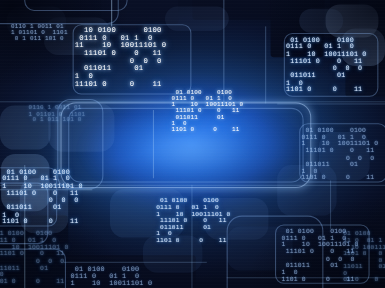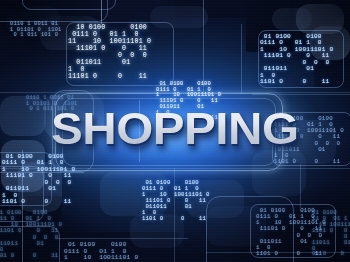--- a/index.html
+++ b/index.html
@@ -231,21 +231,18 @@
 01 0    0   11</div>
 
   <div class="bin dim" style="left:10px;top:22px;font-size:5.4px;">0110 1 0011 01
 1 01101 0  1101
  0 1 011 101 0</div>
 
   <div class="bin faint" style="left:26px;top:96px;font-size:5.4px;">0110 1 0011 01
 1 01101 0  1101
  0 1 011 101 0</div>
 
-  <div id="headline-wrap">
-    <div id="headline">SHOPPING</div>
-  </div>
 
   <div class="noise"></div>
   <div class="scan" style="top:92px;"></div>
   <div class="scan" style="top:168px;"></div>
 
 </div>
 
 </body></html>

